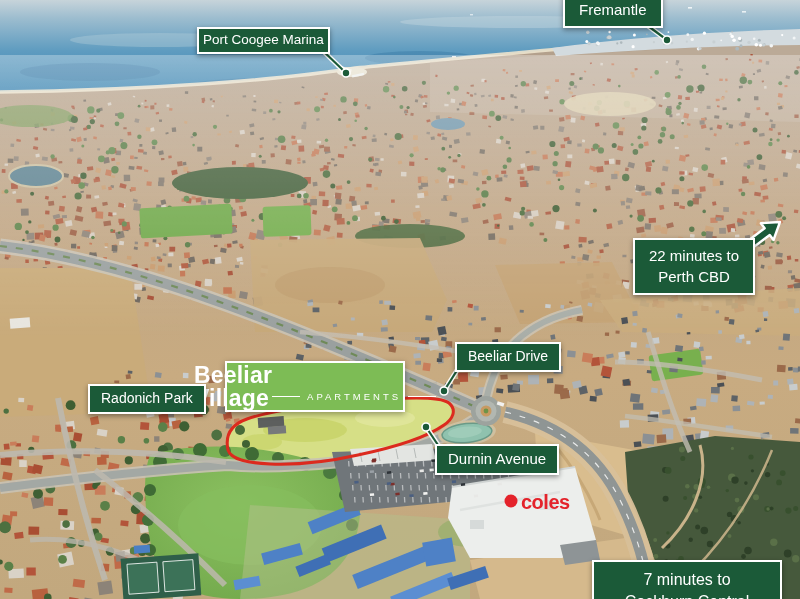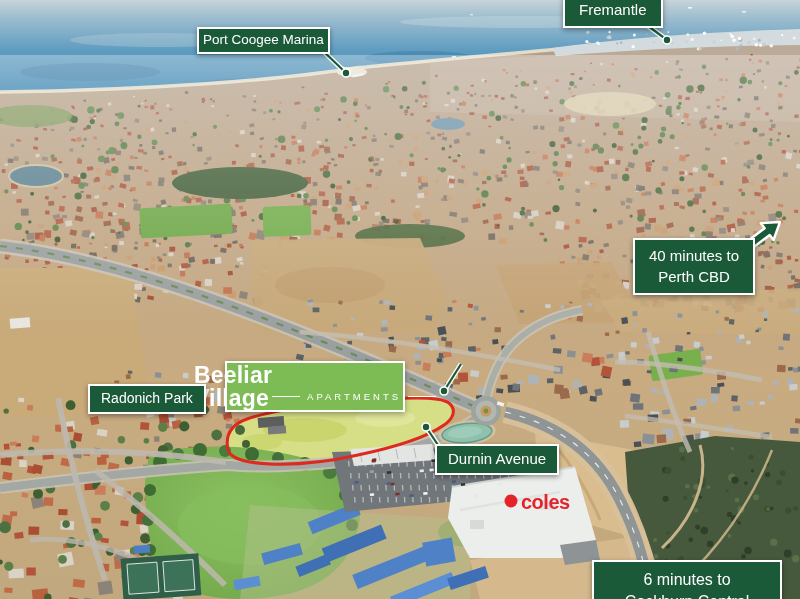--- a/index.html
+++ b/index.html
@@ -2090,39 +2090,42 @@
 
   <div class="map-label" id="label-fremantle">
     <span>Fremantle</span>
   </div>
 
   <div class="map-label" id="label-port-coogee">
     <span>Port Coogee Marina</span>
   </div>
 
   <div class="map-label two-line" id="label-perth-cbd">
-    <span class="ln">40 minutes to</span>
+    <span class="ln">22 minutes to</span>
     <span class="ln">Perth CBD</span>
   </div>
 
+  <div class="map-label" id="label-beeliar-drive">
+    <span>Beeliar Drive</span>
+  </div>
 
   <div id="brand-label">
     <div id="brand-title">Beeliar Village</div>
     <div id="brand-sub">
       <span class="rule"></span>
       <span class="sub-text">APARTMENTS</span>
       <span class="rule"></span>
     </div>
   </div>
 
   <div class="map-label" id="label-durnin-avenue">
     <span>Durnin Avenue</span>
   </div>
 
   <div class="map-label" id="label-radonich-park">
     <span>Radonich Park</span>
   </div>
 
   <div class="map-label two-line" id="label-cockburn">
-    <span class="ln">6 minutes to</span>
+    <span class="ln">7 minutes to</span>
     <span class="ln">Cockburn Central</span>
   </div>
 </div>
 
 </body></html>

